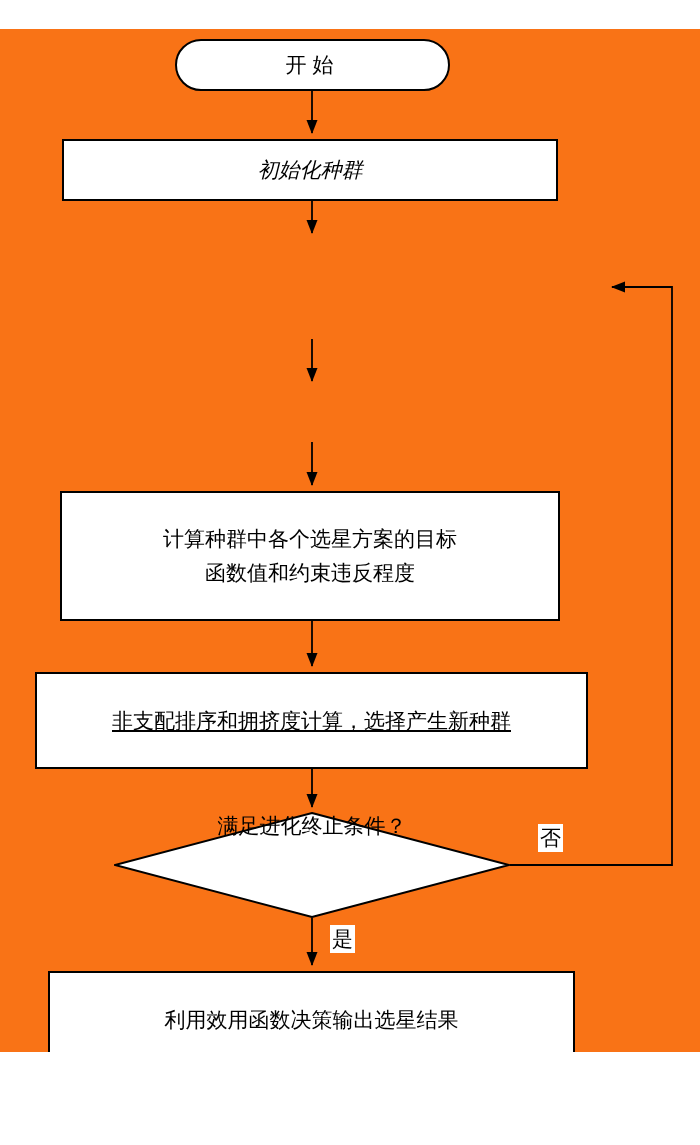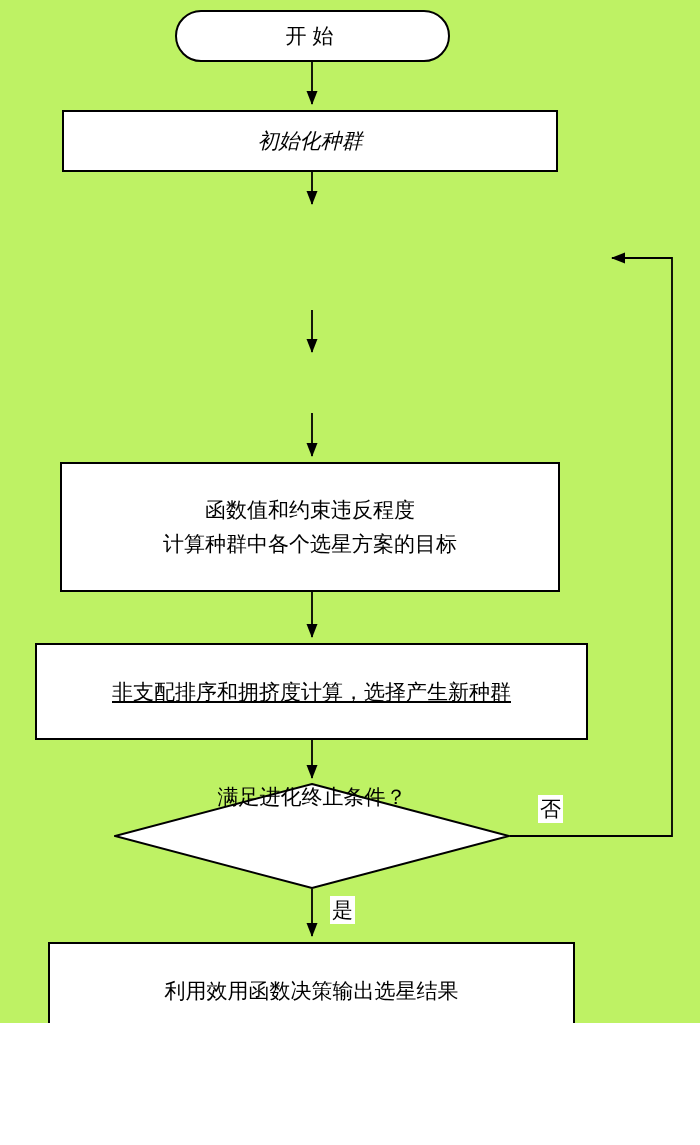--- a/index.html
+++ b/index.html
@@ -5,22 +5,23 @@
   html, body {
     margin: 0;
     padding: 0;
     background: #ffffff;
     font-family: "Liberation Serif", "DejaVu Serif", serif;
   }
   .canvas {
     position: relative;
     width: 700px;
     height: 1023px;
-    background: #bef264;
+    background: #f97316;
     overflow: hidden;
+    margin-top: 29px;
   }
   .connectors {
     position: absolute;
     left: 0;
     top: 0;
     pointer-events: none;
   }
   .node {
     position: absolute;
     box-sizing: border-box;
@@ -92,22 +93,22 @@
     <span>开始</span>
   </div>
 
   <div class="node" style="left:62px; top:110px; width:496px; height:62px;font-style:italic;">
     <span>初始化种群</span>
   </div>
 
 
 
   <div class="node" style="left:60px; top:462px; width:500px; height:130px; flex-direction:column;">
+    <span>计算种群中各个选星方案的目标</span>
     <span>函数值和约束违反程度</span>
-    <span>计算种群中各个选星方案的目标</span>
   </div>
 
   <div class="node" style="left:35px; top:643px; width:553px; height:97px;text-decoration:underline;">
     <span>非支配排序和拥挤度计算，选择产生新种群</span>
   </div>
 
   <div class="diamond-wrap" style="left:114px; top:783px; width:396px; height:106px;">
     <svg width="396" height="106" viewBox="0 0 396 106">
       <polygon points="198,1 395,53 198,105 1,53" fill="#ffffff" stroke="#000000" stroke-width="2"></polygon>
     </svg>

